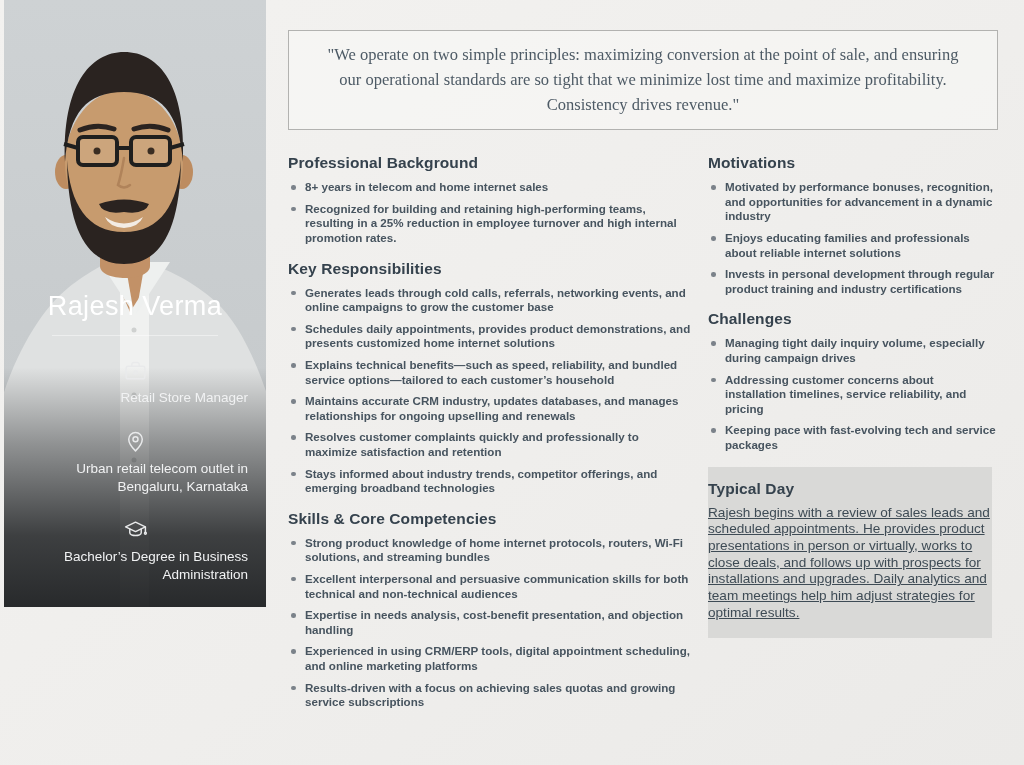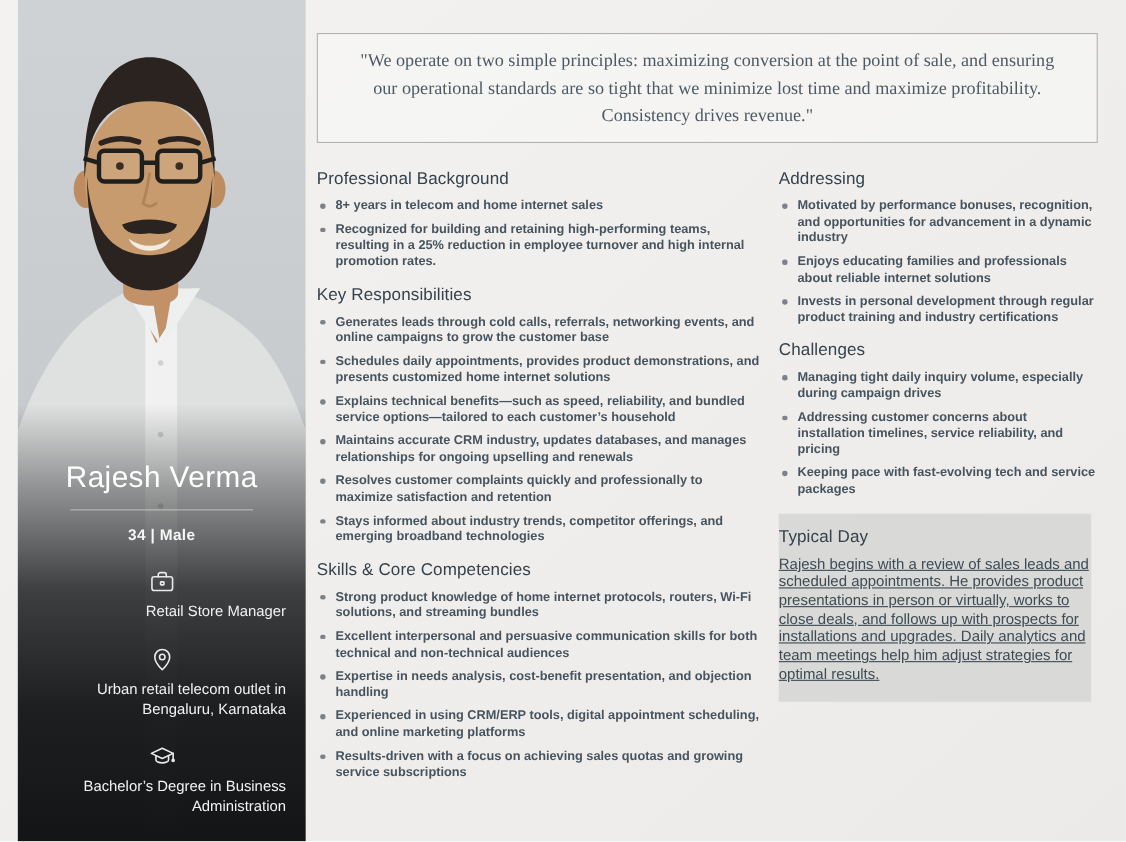--- a/index.html
+++ b/index.html
@@ -1,21 +1,21 @@
 <!DOCTYPE html>
 <html><head>
 <meta charset="utf-8">
 <style>
   html,body{margin:0;padding:0;background:#ffffff;}
   .page{position:relative;width:1024px;height:765px;overflow:hidden;
         background:linear-gradient(140deg,#f3f2f0 0%,#efeeec 55%,#ebeae8 100%);
         font-family:"Liberation Sans",sans-serif;}
 
   
-  .sidebar{position:absolute;left:16px;top:0;width:262px;height:765px;overflow:hidden;}
+  .sidebar{position:absolute;left:4px;top:0;width:262px;height:607px;overflow:hidden;}
   .portrait{position:absolute;left:0;top:0;display:block;}
   .overlay{position:absolute;left:0;top:0;width:262px;height:765px;
            background:linear-gradient(to bottom,rgba(16,18,20,0) 48%,rgba(16,18,20,.38) 58%,
                       rgba(16,18,20,.78) 70%,rgba(14,16,18,.93) 84%,rgba(12,14,16,.97) 100%);}
   .sidebar-content{position:absolute;left:0;right:0;bottom:0;padding:0 18px 23px;
                    text-align:center;color:#f3f4f5;}
   .name{margin:0;font-size:27px;line-height:1.1;font-weight:500;color:#ffffff;letter-spacing:.4px;}
   .divider{width:166px;height:1px;background:rgba(255,255,255,.45);margin:13px auto 14px;}
   .age{font-size:14px;font-weight:700;letter-spacing:.3px;color:#f6f7f7;}
   .info{margin-top:22px;text-align:right;}
@@ -26,21 +26,21 @@
   .main{position:absolute;left:262px;top:0;width:762px;height:765px;
         padding:30px 26px 0;box-sizing:border-box;}
   .quote-box{box-sizing:border-box;width:710px;min-height:98px;border:1px solid #b2b2b0;
              background:rgba(249,249,248,.5);padding:12px 38px;display:flex;
              align-items:center;justify-content:center;}
   .quote{margin:0;font-family:"Liberation Serif",serif;font-size:16.5px;line-height:1.5;
          color:#4d5a65;text-align:center;}
   .columns{display:flex;gap:16px;margin-top:24px;}
   .col-main{width:404px;}
   .col-side{width:290px;}
-  h2.sec{margin:0 0 8px;font-size:15.5px;font-weight:400;color:#35424d;letter-spacing:.1px;}
+  h2.sec{margin:0 0 8px;font-size:15.5px;font-weight:700;color:#35424d;letter-spacing:.1px;}
   section{margin-bottom:14px;}
   ul.bullets{list-style:none;margin:0;padding:0;font-weight:bold;}
   ul.bullets li{position:relative;padding-left:17px;margin-bottom:7px;
                 font-size:11.6px;line-height:14.6px;color:#47545f;}
   ul.bullets li::before{content:"";position:absolute;left:3px;top:5px;width:4.5px;height:4.5px;
                         border-radius:50%;background:#7b828a;}
   .typical{background:#d9d9d7;padding:13px 0 16px;margin-top:10px;box-sizing:border-box;width:284px;}
   .typical h2{margin:0 0 7px;}
   .typical p{margin:0;font-size:13.6px;line-height:1.23;color:#3e4b55;text-decoration:underline;}
 </style>
@@ -101,21 +101,20 @@
       <path d="M95 204 Q 120 195 145 204 Q 141 215 120 212 Q 99 215 95 204 Z" fill="#2a2320"></path>
 
       <path d="M101 217 Q 120 230 139 217 Q 135 227 120 228 Q 105 227 101 217 Z" fill="#f3ece4"></path>
     </svg>
 
     <div class="overlay"></div>
 
     <div class="sidebar-content">
       <h1 class="name">Rajesh Verma</h1>
       <div class="divider"></div>
-      <div class="age">34 | Male</div>
 
       <div class="info">
         <svg class="icon" viewBox="0 0 24 24" aria-hidden="true" fill="none" stroke="#e9eaeb" stroke-width="1.4" stroke-linecap="round" stroke-linejoin="round">
           <rect x="3" y="8" width="18" height="12" rx="2"></rect>
           <path d="M8.5 8 V6.2 a1.8 1.8 0 0 1 1.8-1.8 h3.4 a1.8 1.8 0 0 1 1.8 1.8 V8"></path>
           <rect x="10.5" y="12.5" width="3" height="2.6" rx="0.6"></rect>
         </svg>
         <div class="info-label">Retail Store Manager</div>
       </div>
 
@@ -177,21 +176,21 @@
             <li>Expertise in needs analysis, cost-benefit presentation, and objection handling</li>
             <li>Experienced in using CRM/ERP tools, digital appointment scheduling, and online marketing platforms</li>
             <li>Results-driven with a focus on achieving sales quotas and growing service subscriptions</li>
           </ul>
         </section>
       </div>
 
       <div class="col-side">
 
         <section>
-          <h2 class="sec">Addressing</h2>
+          <h2 class="sec">Motivations</h2>
           <ul class="bullets">
             <li>Motivated by performance bonuses, recognition, and opportunities for advancement in a dynamic industry</li>
             <li>Enjoys educating families and professionals about reliable internet solutions</li>
             <li>Invests in personal development through regular product training and industry certifications</li>
           </ul>
         </section>
 
         <section>
           <h2 class="sec">Challenges</h2>
           <ul class="bullets">

